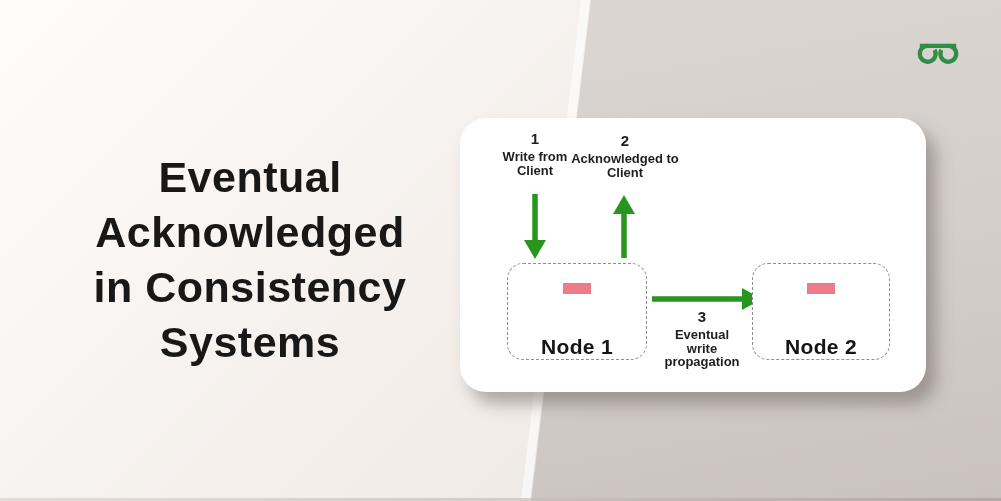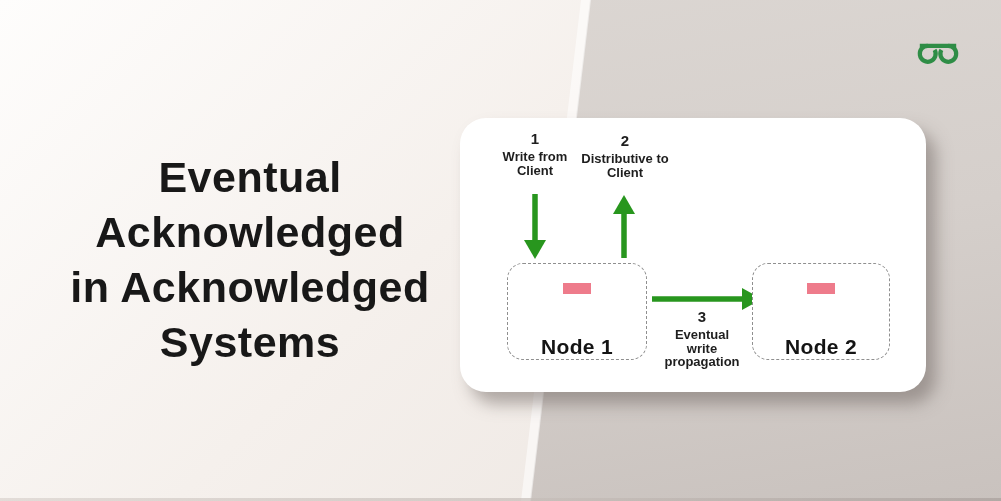--- a/index.html
+++ b/index.html
@@ -98,41 +98,41 @@
 <body>
 
 <div class="stage">
   <div class="band"></div>
   <div class="band-highlight"></div>
   <div class="bottom-edge"></div>
 
   <h1 class="title">
     <span>Eventual</span>
     <span>Acknowledged</span>
-    <span>in Acknowledged</span>
+    <span>in Consistency</span>
     <span>Systems</span>
   </h1>
 
   <svg class="logo" viewBox="0 0 120 64" fill="none">
     <path d="M 21 21 H 99" stroke-width="9" stroke="#2f8d46"></path>
     <path d="M 82 21 A 17 17 0 1 1 67.3 29.5" stroke-width="9" stroke="#2f8d46"></path>
     <path d="M 38 21 A 17 17 0 1 0 52.7 29.5" stroke-width="9" stroke="#2f8d46"></path>
   </svg>
 
   <div class="card">
 
     <div class="step step1">
       <div class="num">1</div>
       <div class="line">Write from</div>
       <div class="line">Client</div>
     </div>
 
     <div class="step step2">
       <div class="num">2</div>
-      <div class="line">Distributive to</div>
+      <div class="line">Acknowledged to</div>
       <div class="line">Client</div>
     </div>
 
     <svg class="arrow-svg arrow-down" width="40" height="70">
       <line x1="20" y1="2" x2="20" y2="50" stroke-width="5.5" stroke="#28961e"></line>
       <polygon points="9,48 31,48 20,67" fill="#28961e"></polygon>
     </svg>
 
     <svg class="arrow-svg arrow-up" width="40" height="70">
       <line x1="20" y1="20" x2="20" y2="66" stroke-width="5.5" stroke="#28961e"></line>

